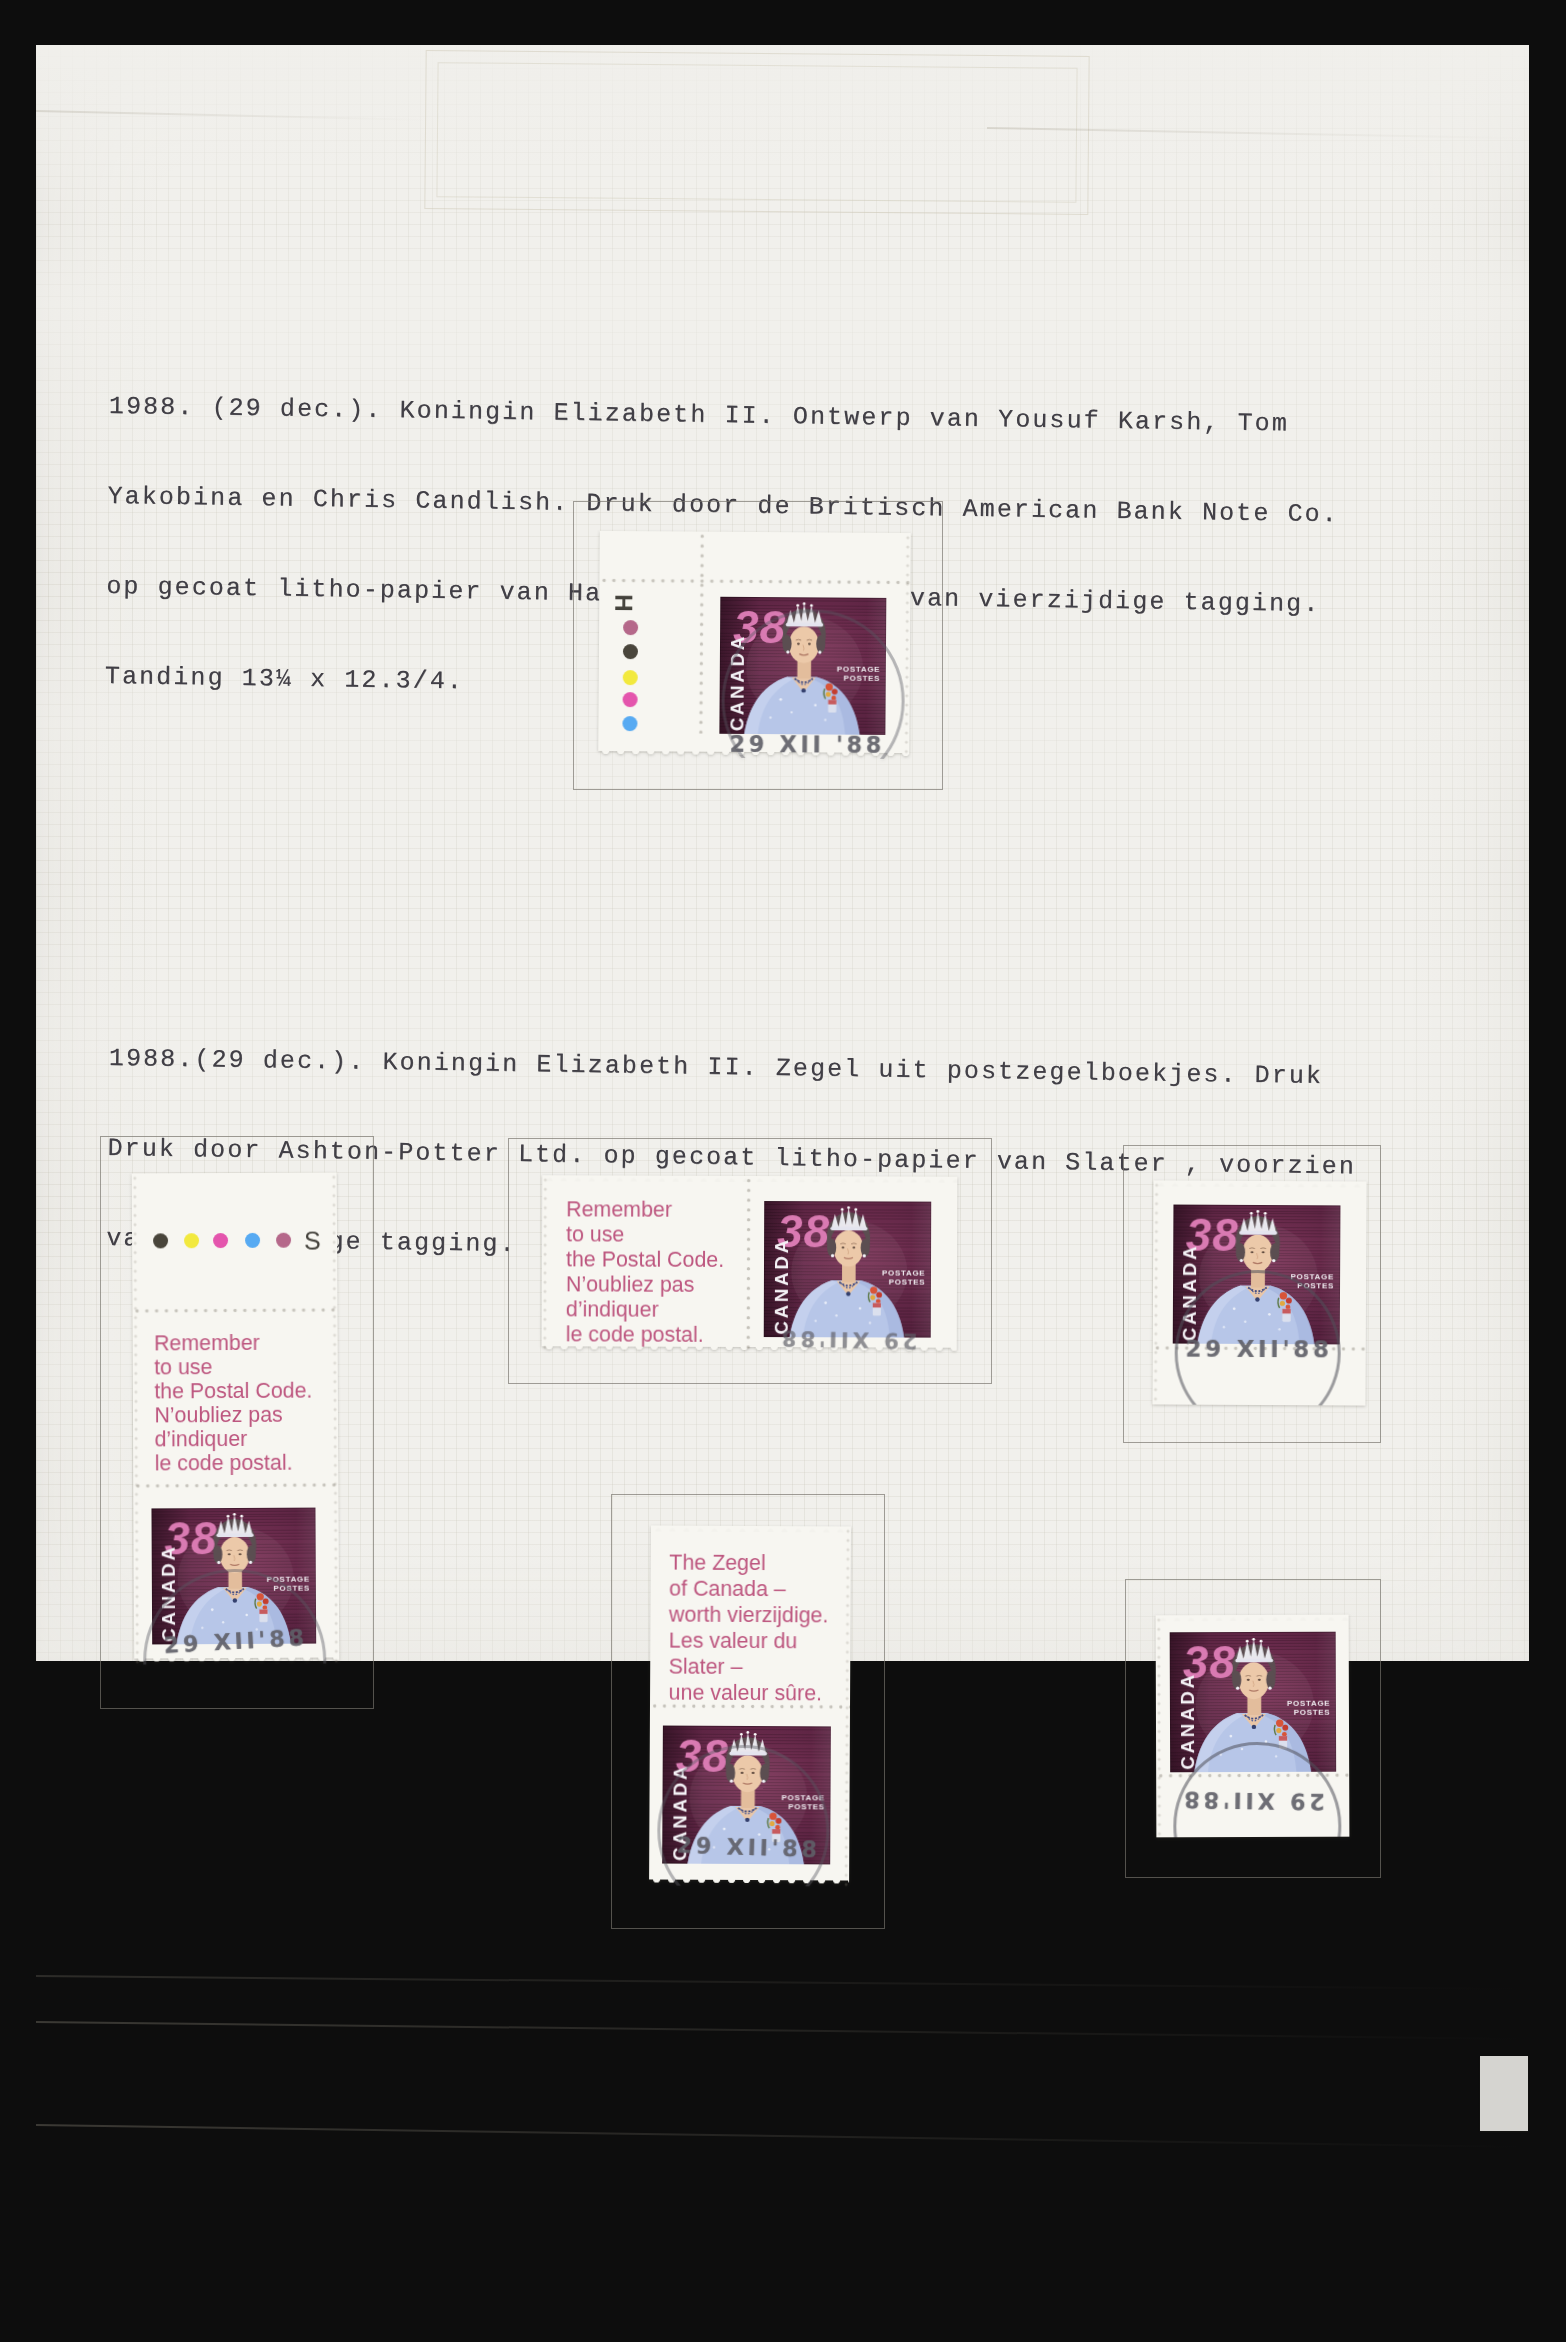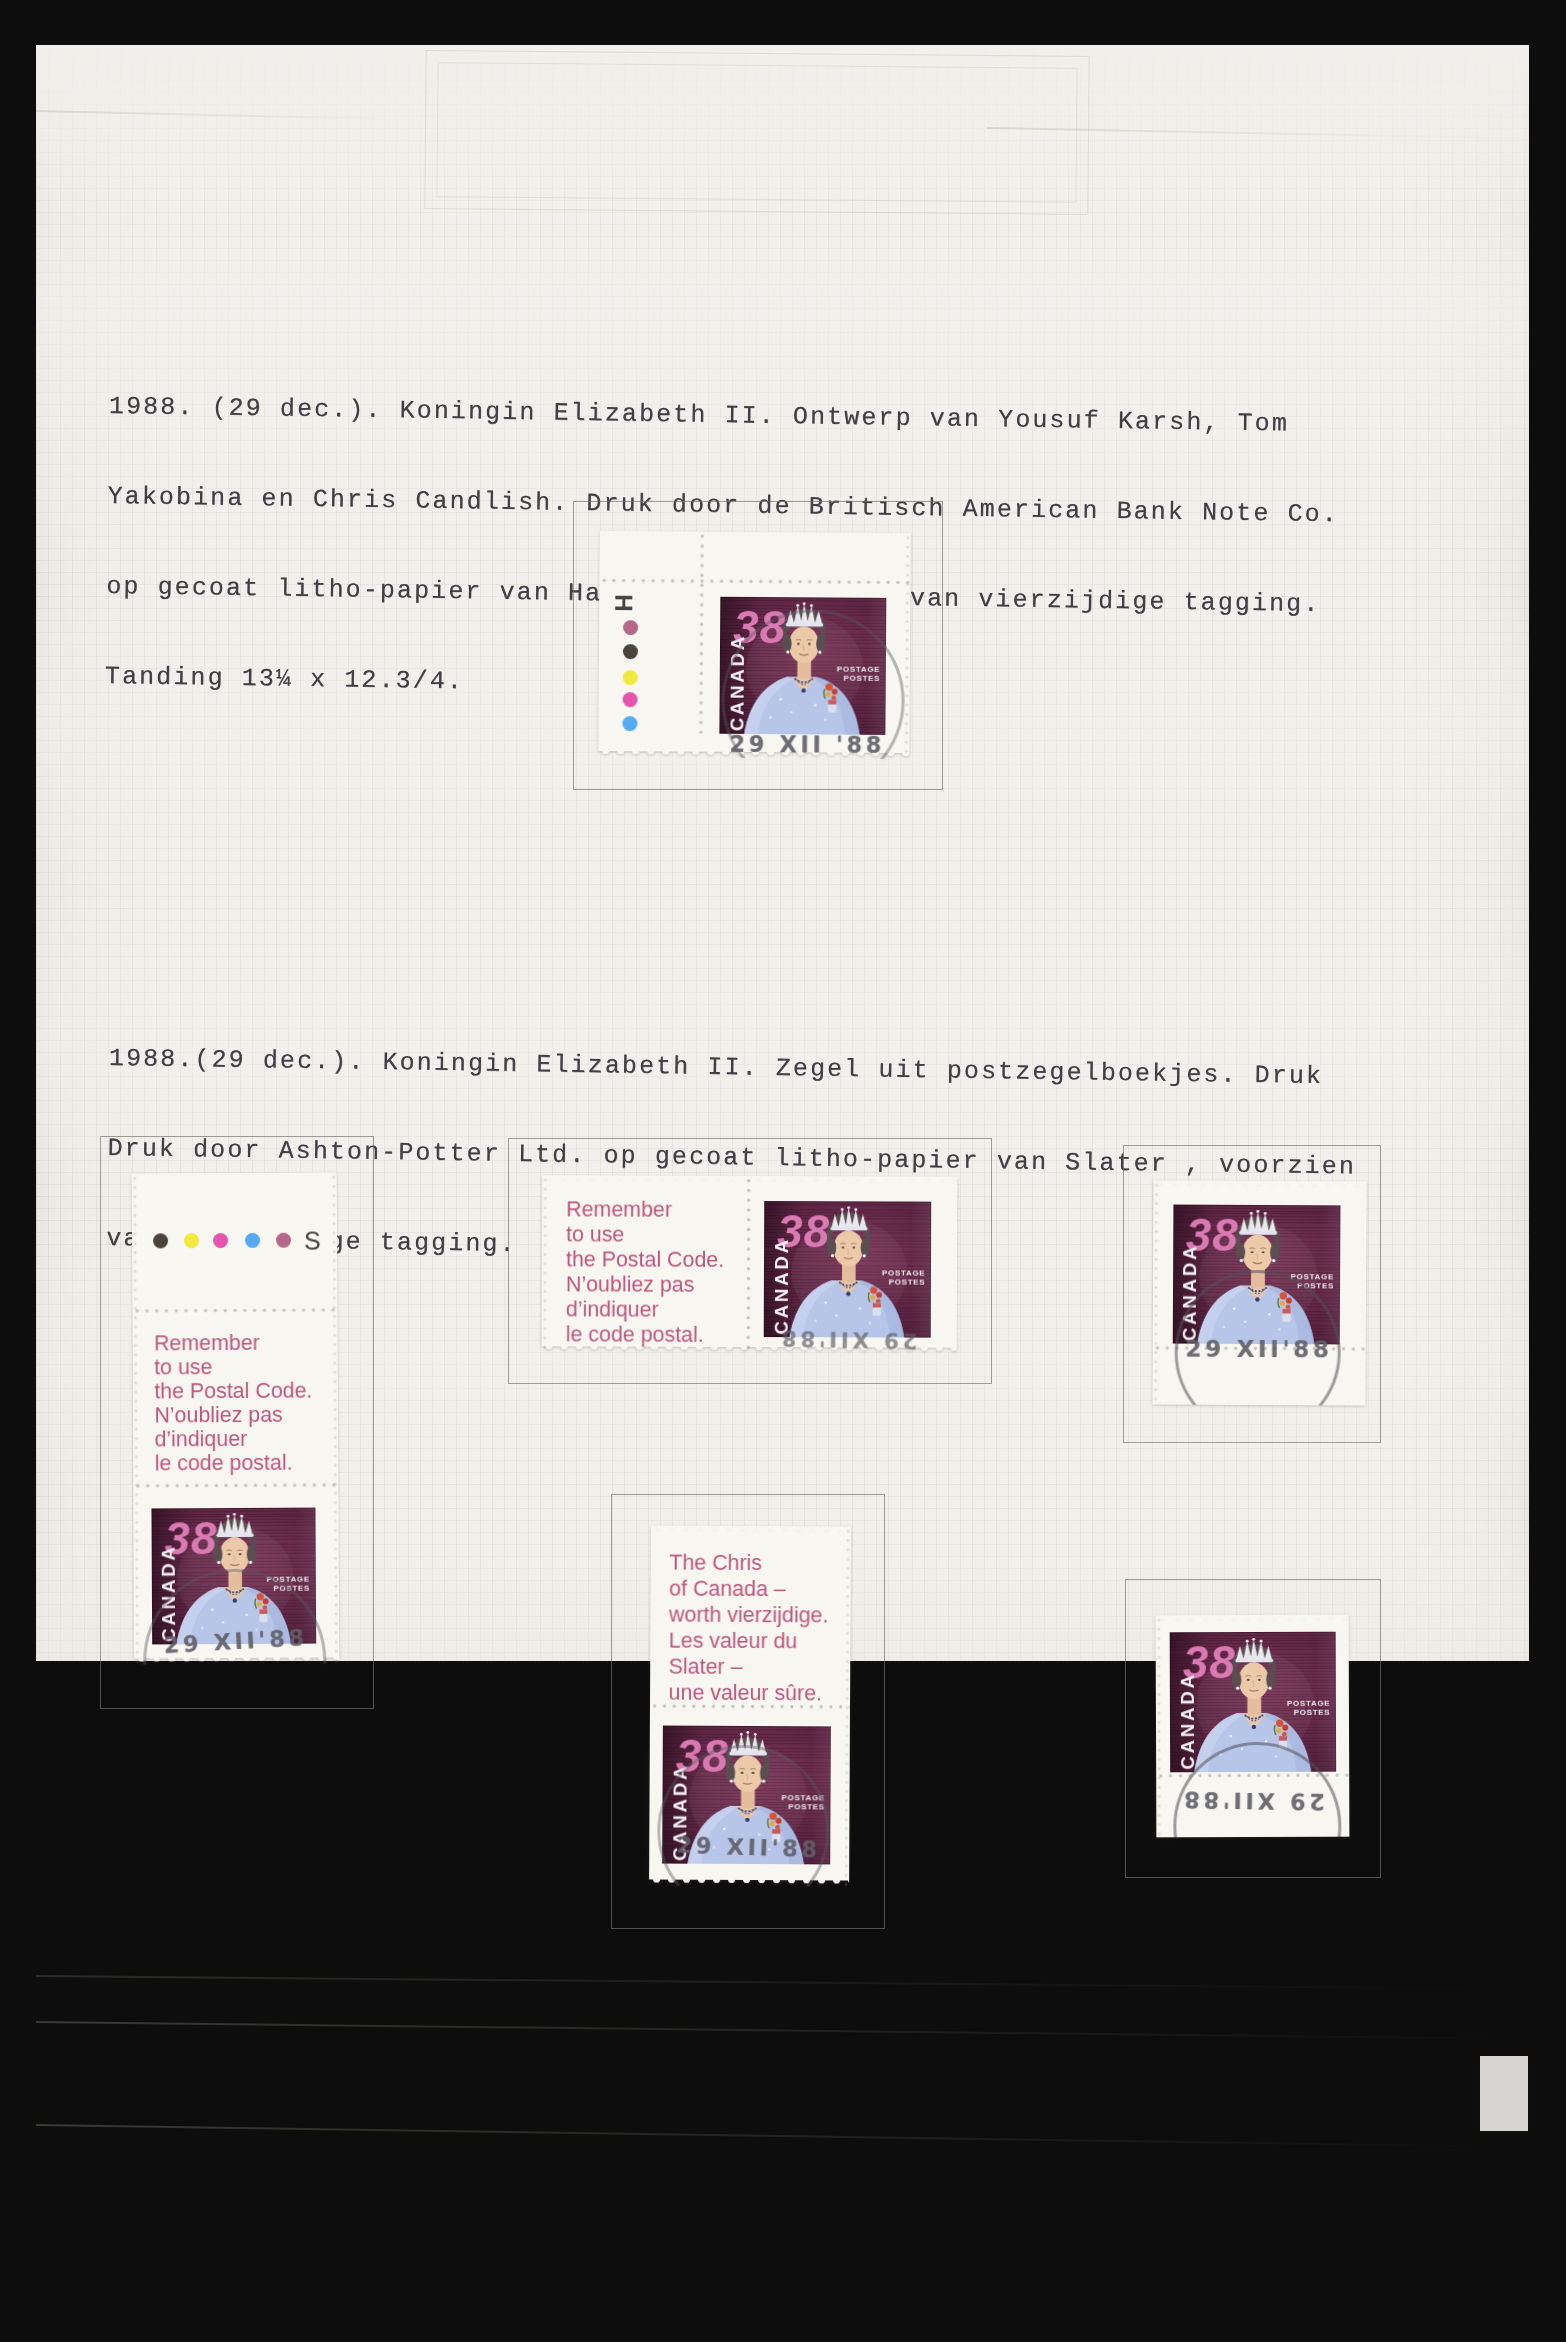--- a/index.html
+++ b/index.html
@@ -260,21 +260,21 @@
       <div class="pm-date" style="left:22.4px;top:155px;width:168px;font-size:23px;">29 XII'88</div>
     </div>
 
     <div class="pbox" style="left:575px;top:1449px;width:272px;height:433px;"></div>
     <div class="piece" style="left:614px;top:1481px;width:200px;height:360px;transform:rotate(.3deg);">
       <div class="piece-body"></div>
       <div class="scallop-b"></div>
       <div class="scallop-t"></div>
       <div class="perf-side" style="right:0.9px;"></div>
       <div class="plabel" style="left: 18.6px; top: 24px; line-height: 26px; color: rgb(189, 86, 127);">
-        <span>The Chris</span>
+        <span>The Zegel</span>
         <span>of Canada –</span>
         <span>worth vierzijdige.</span>
         <span>Les valeur du</span>
         <span>Slater –</span>
         <span>une valeur sûre.</span>
       </div>
       <div class="perf-row" style="top:178px;"></div>
       <div class="stamp" style="left:13px;top:200px;width:168px;height:138px;">
         <svg class="qe2svg" viewBox="0 0 180 150">
             <use href="#qe2-portrait"></use>

